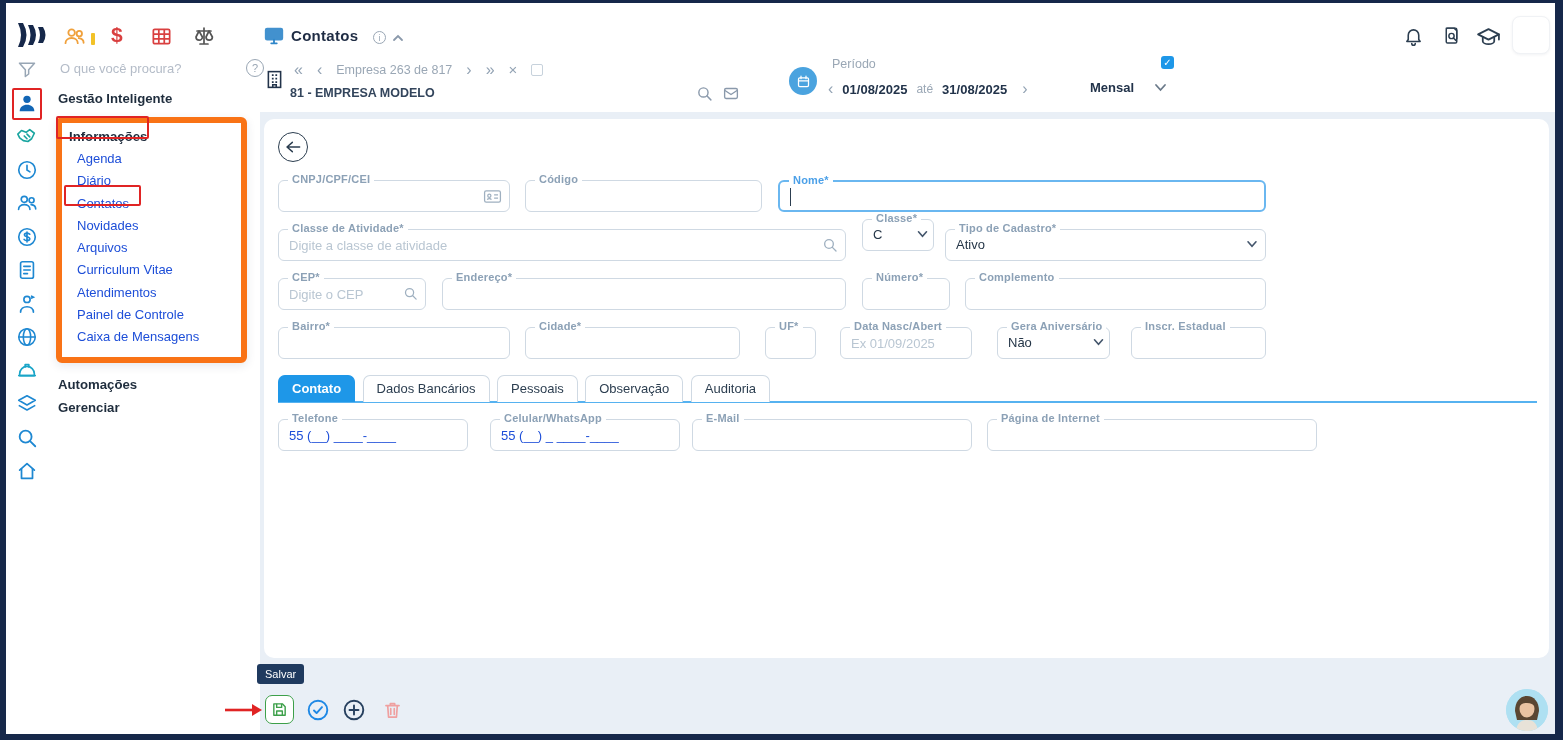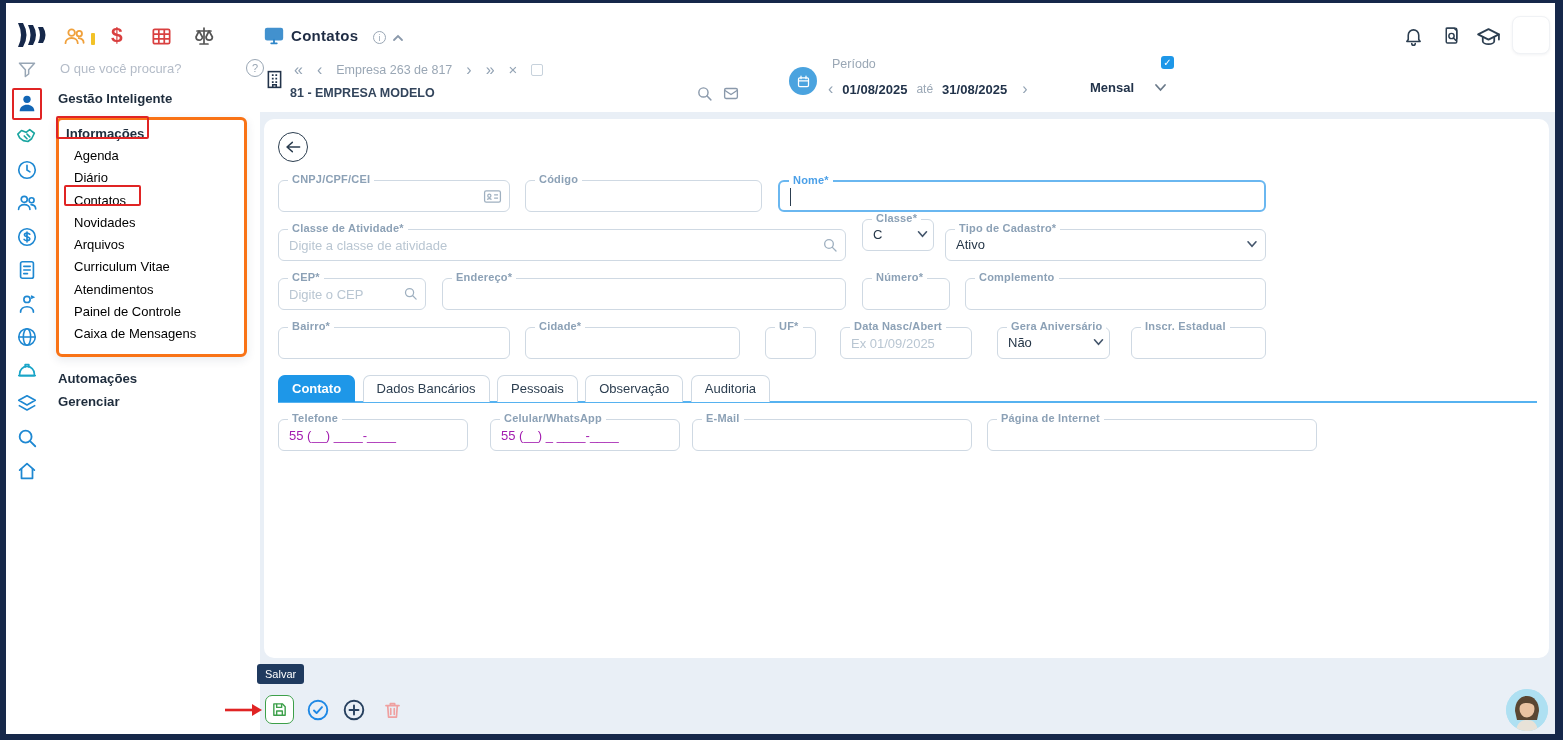--- a/index.html
+++ b/index.html
@@ -32,39 +32,39 @@
   .iconbar{left:0;top:57px;width:54px;display:flex;flex-direction:column;align-items:center;gap:11.5px;padding-top:1px}
   .iconbar .icon{width:22px;height:22px}
   .menupanel{left:54px;top:57px;width:206px}
   .msearch{display:flex;align-items:center;gap:8px;padding:2px 6px 0 4px}
   .msearch input{border:none;outline:none;flex:1;font-family:"Liberation Sans",sans-serif;
     font-size:13px;color:#4a5a6a;background:transparent}
   .msearch input::placeholder{color:#b4bcc8}
   .qicon{width:18px;height:18px;border:1.5px solid #9aa7b5;border-radius:50%;color:#9aa7b5;
     font-size:11px;display:flex;align-items:center;justify-content:center;flex:0 0 auto}
   .msection{font-size:13.2px;font-weight:700;color:#1f2d3d;line-height:23px;padding-left:4px;cursor:pointer}
-  .mbox{width:191px;margin:7px 0 10px 2px;background:#fff;border:3px solid #f97316;border-radius:6px;
+  .mbox{width:191px;margin:7px 0 10px 2px;background:#fff;border:6px solid #f97316;border-radius:6px;
     box-shadow:0 3px 10px rgba(30,50,80,.10);padding:3px 0 8px}
   .mbox .msection{padding-left:7px;line-height:22px}
-  .mitem{font-size:13px;color:#000000;line-height:22.3px;padding-left:15px;cursor:pointer}
+  .mitem{font-size:13px;color:#1d4ed8;line-height:22.3px;padding-left:15px;cursor:pointer}
 
   
   .content{left:260px;top:112px;width:1295px;height:622px;background:#e9eff6}
   .card{position:absolute;left:4px;top:7px;width:1285px;height:539px;background:#fff;border-radius:10px}
   .backbtn{position:absolute;left:14px;top:13px;width:30px;height:30px;border:1.6px solid #2c3e50;
     border-radius:50%;display:flex;align-items:center;justify-content:center;color:#2c3e50;cursor:pointer;background:#fff}
 
   
   .field{position:absolute;height:32px;border:1px solid #cfd9e3;border-radius:6px;background:#fff}
   .field.focused{border:2px solid #6ab7f0}
   .flabel{position:absolute;top:-8px;left:9px;background:#fff;padding:0 4px;font-size:11px;
     font-weight:700;color:#8ca1b6;letter-spacing:.2px;white-space:nowrap}
   .field.focused .flabel{color:#4ba0e8}
   .fin{width:100%;height:100%;border:none;outline:none;background:transparent;padding:0 10px;
-    font-family:"Liberation Sans",sans-serif;font-size:13px;color:#a21caf;border-radius:6px}
+    font-family:"Liberation Sans",sans-serif;font-size:13px;color:#1d4ed8;border-radius:6px}
   .fin::placeholder{color:#b9c6d2}
   .ficon{position:absolute;right:7px;top:7px;color:#9fb0c0}
   .fvalue{display:block;line-height:30px;padding:0 10px;font-size:13px;color:#253648}
   .caret{position:absolute;left:10px;top:6px;width:1.4px;height:18px;background:#2c3e50}
 
   
   .tab{position:relative;display:inline-block;padding:5px 13px 6px;border:1px solid #cfd9e3;border-bottom:none;
     border-radius:7px 7px 0 0;font-size:13px;color:#2c3e50;margin-right:3px;background:#fff;cursor:pointer;z-index:2}
   .tab.active{background:#1e97e8;color:#fff;border-color:#1e97e8;font-weight:700}
   .tabline{position:absolute;height:2px;background:#56b2f0;left:14px;right:12px;top:282px;z-index:1}

